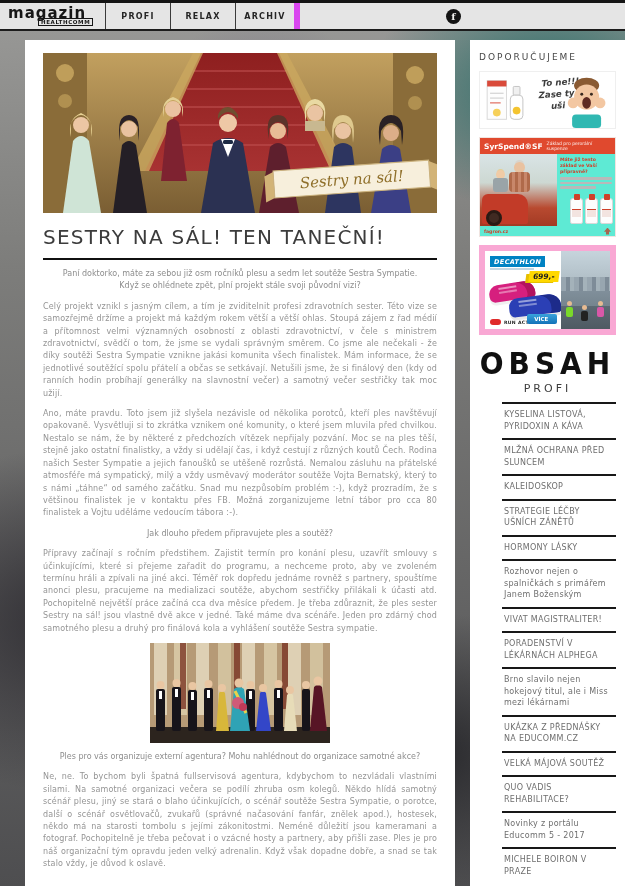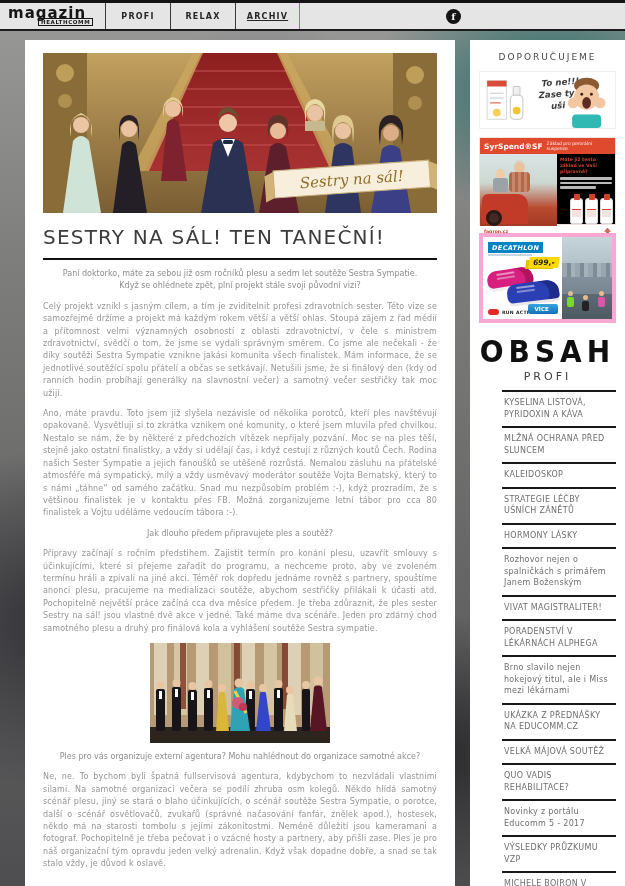--- a/index.html
+++ b/index.html
@@ -18,43 +18,43 @@
 
   
   .site-header { position:absolute; top:0; left:0; right:0; height:31px; background:#e5e5e5;
     border-top:3px solid #141414; border-bottom:2px solid #1c1c1c; display:flex; align-items:stretch; z-index:5; }
   .logo { width:105px; display:flex; flex-direction:column; justify-content:center; padding-left:8px; cursor:pointer; }
   .logo-main { font-size:15px; font-weight:bold; letter-spacing:1px; color:#161616; line-height:13px; transform:scaleY(1.05); }
   .logo-sub { font-size:5.5px; font-weight:bold; letter-spacing:.6px; color:#161616; border:1px solid #161616; padding:0 2px; margin-left:30px; margin-top:-2px; align-self:flex-start; }
   .nav { display:flex; }
   .nav-item { width:65px; border-left:1px solid #3a3a3a; display:flex; align-items:center; justify-content:center;
     font-size:8px; font-weight:bold; letter-spacing:1.2px; color:#262626; cursor:pointer; }
-  .nav-item:last-child { border-right:1px solid #d946ef;text-decoration:underline; }
+  .nav-item:last-child { border-right:6px solid #d946ef; }
   .fb { position:absolute; left:446px; top:6px; width:15px; height:15px; border-radius:50%; background:#141414;
     color:#f2f1ef; font-size:10px; font-weight:bold; text-align:center; line-height:15px; font-family:"DejaVu Serif",serif; cursor:pointer; }
 
   
   .content { position:absolute; left:25px; top:40px; width:430px; height:846px; background:#ffffff; padding:13px 18px 10px; overflow:hidden; }
   .hero { width:394px; height:160px; position:relative; }
   .hero svg { display:block; width:100%; height:100%; }
   .article-title { margin-top:12px; font-size:20px; font-weight:normal; letter-spacing:1.2px; color:#3c3c3c; }
   .title-rule { border:none; border-top:2px solid #101010; margin:9px 0 4px; }
   .question { text-align:center; color:#8d8d8d; font-size:8px; line-height:12.4px; margin:8px 10px; }
   .answer { text-align:justify; color:#949494; font-size:8px; line-height:12.4px; letter-spacing:.15px; margin:8px 0; }
   .photo2 { width:180px; height:100px; margin:8px auto; }
   .photo2 svg { display:block; width:100%; height:100%; }
 
   
   .sidebar { position:absolute; left:470px; top:40px; width:155px; height:846px; background:#ffffff; padding:12px 9px 0; overflow:hidden; }
-  .recommend { text-align:center; font-size:9px; letter-spacing:2px; color:#474747; margin-bottom:9px; }
+  .recommend { text-align:left; font-size:9px; letter-spacing:2px; color:#474747; margin-bottom:9px; }
   .ad { width:137px; margin:0 auto 8px; cursor:pointer; position:relative; }
   .ad1 { height:58px; border:1px solid #efefef; background:#fff; }
   .ad1 svg { display:block; width:100%; height:100%; }
 
-  .ad2 { height:88px; background:#000000; border:1px solid #f0e4e0; font-family:"DejaVu Sans",sans-serif; }
+  .ad2 { height:100px; background:#5eead4; border:1px solid #f0e4e0; font-family:"DejaVu Sans",sans-serif; }
   .ad2-head { height:16px; background:#e0492e; color:#fff; display:flex; align-items:center; padding:0 4px; }
   .ad2-brand { font-size:7.5px; font-weight:bold; }
   .ad2-tag { font-size:4.5px; margin-left:4px; opacity:.92; }
   .ad2-body { height:72px; display:flex; position:relative; }
   .ad2-photo { width:57%; position:relative; background:linear-gradient(180deg,#d9e4e6 0%,#cdd8d2 40%,#b84a30 75%,#a33a24 100%); overflow:hidden; }
   .tractor { position:absolute; left:2px; bottom:2px; width:46px; height:30px; background:#c23b28; border-radius:6px 10px 2px 2px; }
   .wheel { position:absolute; left:6px; bottom:0; width:16px; height:16px; border-radius:50%; background:#402a22; border:3px solid #2a1a14; }
   .grandpa-head { position:absolute; left:34px; top:8px; width:11px; height:11px; border-radius:50%; background:#e9c2a0; box-shadow:0 -3px 0 -1px #d8d4cc; }
   .grandpa-body { position:absolute; left:29px; top:18px; width:21px; height:20px; border-radius:4px; background:repeating-linear-gradient(90deg,#b06a4a 0 3px,#c8876a 3px 6px); }
   .kid-head { position:absolute; left:16px; top:16px; width:9px; height:9px; border-radius:50%; background:#f0cba6; box-shadow:0 -2px 0 -1px #e3cf96; }
@@ -64,21 +64,21 @@
   .ad2-bar { height:2.5px; background:#b9b9b9; border-radius:1px; margin-top:2px; }
   .ad2-bar.short { width:70%; }
   .bottles { position:absolute; right:2px; bottom:2px; display:flex; gap:2px; }
   .bottle { width:13px; height:26px; background:#fdfdfd; border:1px solid #d8d8d8; border-radius:3px 3px 2px 2px; position:relative; }
   .bottle:before { content:""; position:absolute; top:-5px; left:3px; width:6px; height:6px; background:#d0402a; border-radius:1px; }
   .bottle:after { content:""; position:absolute; top:10px; left:1px; right:1px; height:7px; background:#f3e4e0; border-top:1px solid #d0402a; }
   .ad2-foot { height:10px; display:flex; align-items:center; justify-content:space-between; padding:0 4px; }
   .ad2-url { color:#d0402a; font-size:4.6px; font-weight:bold; }
   .fagron-mark { width:7px; height:7px; background:#b9452e; clip-path:polygon(50% 0,100% 60%,72% 60%,72% 100%,28% 100%,28% 60%,0 60%); opacity:.8; }
 
-  .ad3 { height:90px; border:4px solid #f9a8d4; display:flex; background:#fff; overflow:hidden; }
+  .ad3 { height:90px; border:6px solid #f9a8d4; display:flex; background:#fff; overflow:hidden; }
   .ad3-left { width:61%; position:relative; }
   .dec-logo { position:absolute; top:5px; left:5px; background:#0082c3; color:#fff; font-size:6.5px; font-weight:bold; font-style:italic; letter-spacing:.4px; padding:1.5px 4px; }
   .dec-logo-bar { position:absolute; top:17px; left:5px; width:44px; height:2px; background:#c3d6e2; }
   .shoe { position:absolute; border-radius:9px 12px 4px 6px; }
   .shoe-pink { left:4px; top:32px; width:46px; height:17px; background:#d61f7e; transform:rotate(-9deg); box-shadow:0 3px 0 #f0f0f0, inset -8px 0 0 #b2135f; }
   .shoe-blue { left:24px; top:45px; width:52px; height:19px; background:#2b3fb5; transform:rotate(-7deg); box-shadow:0 3px 0 #e8e8e8, inset -10px 0 0 #1d2b8a; }
   .shoe-lace { position:absolute; left:10px; top:3px; width:18px; height:2px; background:rgba(255,255,255,.5); box-shadow:0 4px 0 rgba(255,255,255,.4); }
   .price-tag { position:absolute; right:3px; top:20px; background:#ffd800; color:#1d1d1d; font-size:7.5px; font-weight:bold; padding:1px 4px; transform:skewX(-8deg); box-shadow:-4px 2px 0 -1px #e6bf00; }
   .runactive-row { position:absolute; left:5px; bottom:4px; display:flex; align-items:center; gap:3px; }
   .kalenji-mark { width:11px; height:6px; background:#e02a2a; border-radius:3px; }
@@ -367,17 +367,16 @@
     <div class="s-item">STRATEGIE LÉČBY UŠNÍCH ZÁNĚTŮ</div>
     <div class="s-item">HORMONY LÁSKY</div>
     <div class="s-item">Rozhovor nejen o spalničkách s primářem Janem Boženským</div>
     <div class="s-item">VIVAT MAGISTRALITER!</div>
     <div class="s-item">PORADENSTVÍ V LÉKÁRNÁCH ALPHEGA</div>
     <div class="s-item">Brno slavilo nejen hokejový titul, ale i Miss mezi lékárnami</div>
     <div class="s-item">UKÁZKA Z PŘEDNÁŠKY NA EDUCOMM.CZ</div>
     <div class="s-item">VELKÁ MÁJOVÁ SOUTĚŽ</div>
     <div class="s-item">QUO VADIS REHABILITACE?</div>
     <div class="s-item">Novinky z portálu Educomm 5 - 2017</div>
-    <div class="s-item">VÝSLEDKY PRŮZKUMU VZP</div>
     <div class="s-item">MICHELE BOIRON V PRAZE</div>
 
   </div>
 </aside>
 
 </body></html>

